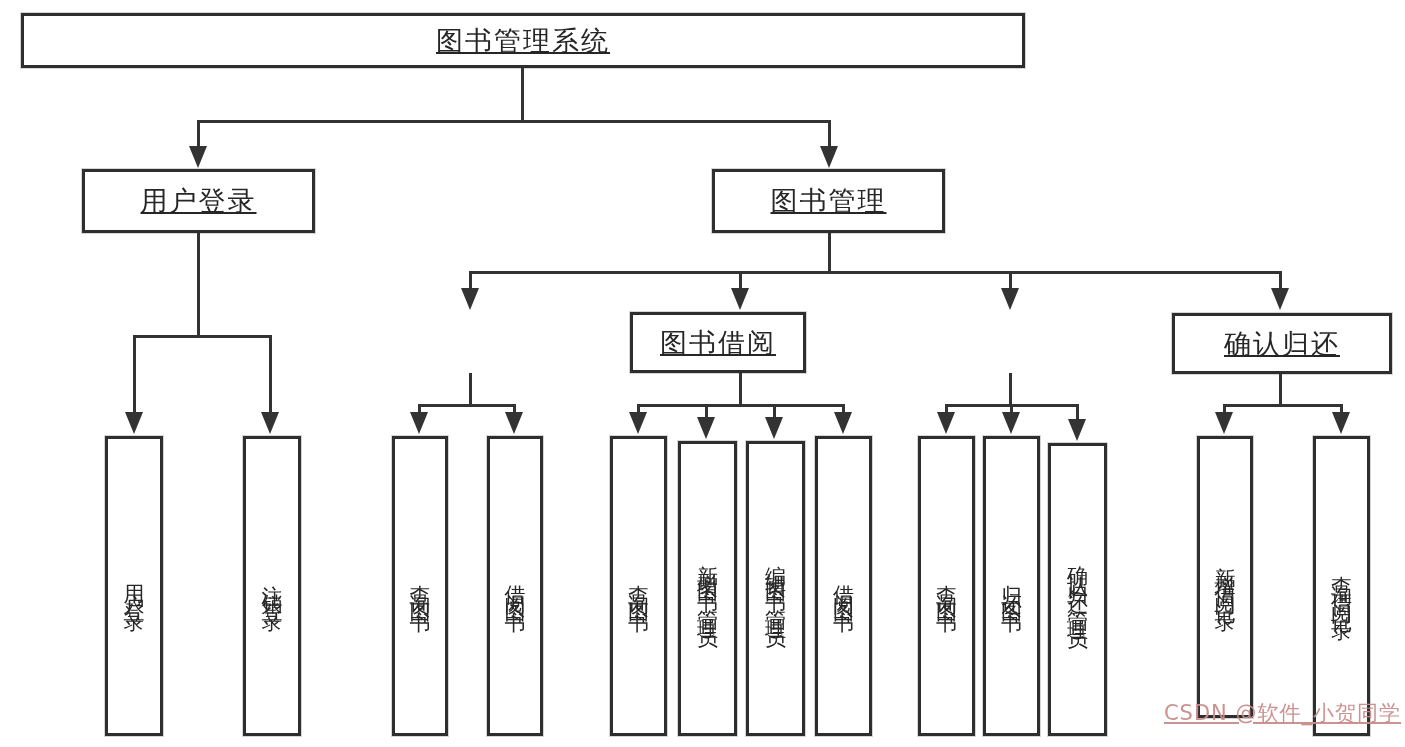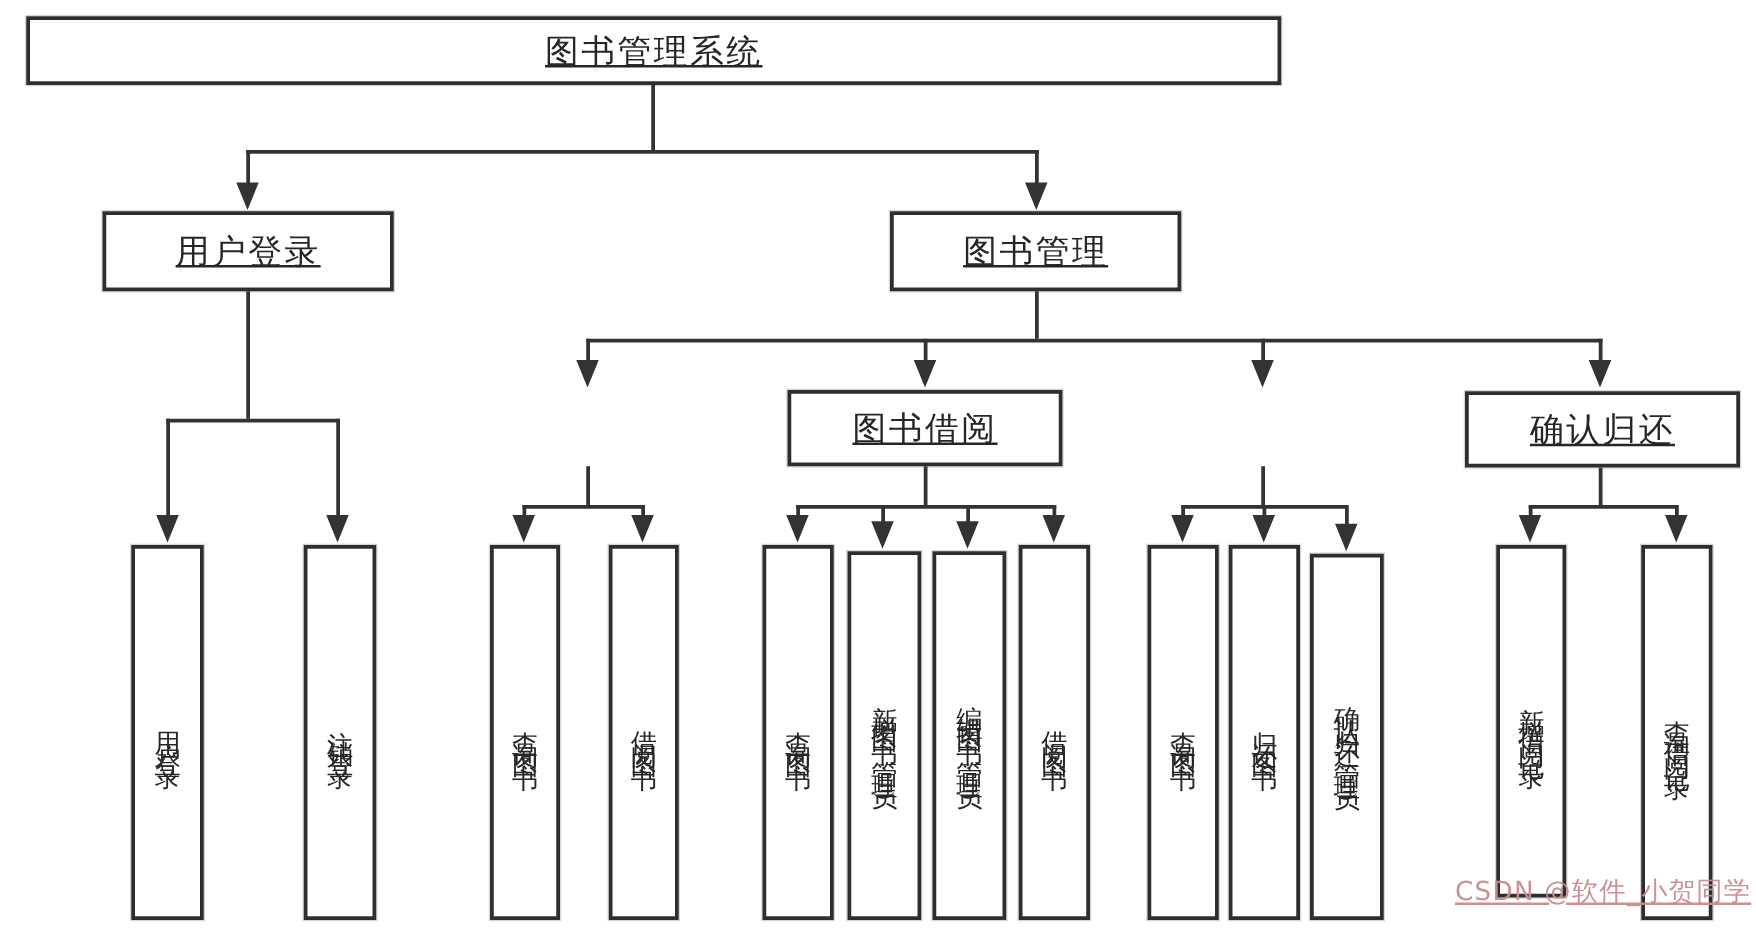--- a/index.html
+++ b/index.html
@@ -36,21 +36,21 @@
 
 <div class="stage">
 
   <div class="node h-node" style="left:21px; top:13px; width:1004px; height:55px;">图书管理系统</div>
 
   <div class="node h-node" style="left:82px; top:169px; width:233px; height:64px;">用户登录</div>
 
   <div class="node h-node" style="left:712px; top:169px; width:233px; height:64px;">图书管理</div>
 
 
-  <div class="node h-node" style="left:630px; top:312px; width:220px; height:61px;">图书借阅</div>
+  <div class="node h-node" style="left:630px; top:312px; width:176px; height:61px;">图书借阅</div>
 
 
   <div class="node h-node" style="left:1172px; top:313px; width:220px; height:61px;">确认归还</div>
 
   <div class="node v-node" style="left:105px; top:436px; width:58px; height:300px;">
     <span>用户登录</span>
   </div>
   <div class="node v-node" style="left:243px; top:436px; width:58px; height:300px;">
     <span>注销登录</span>
   </div>

